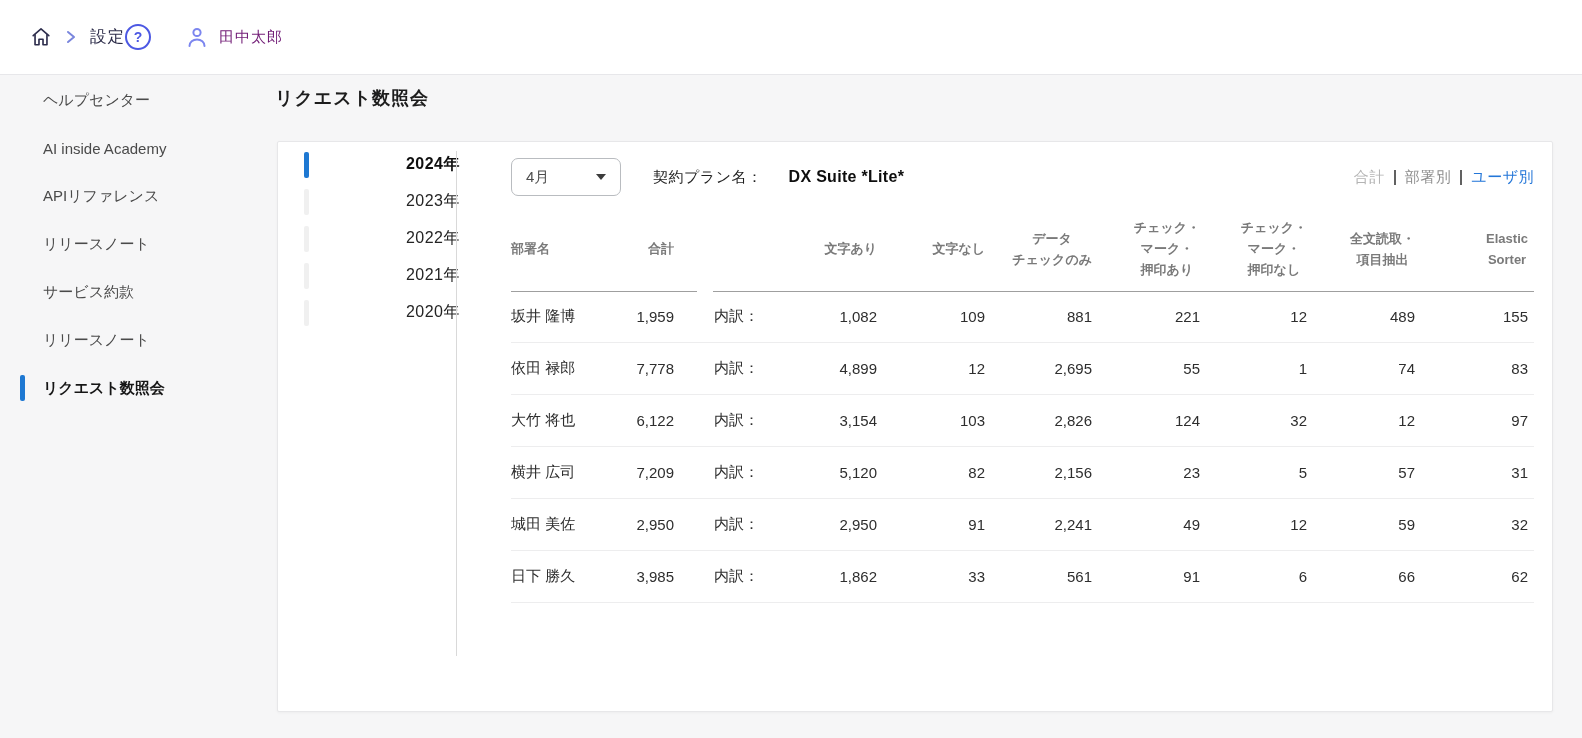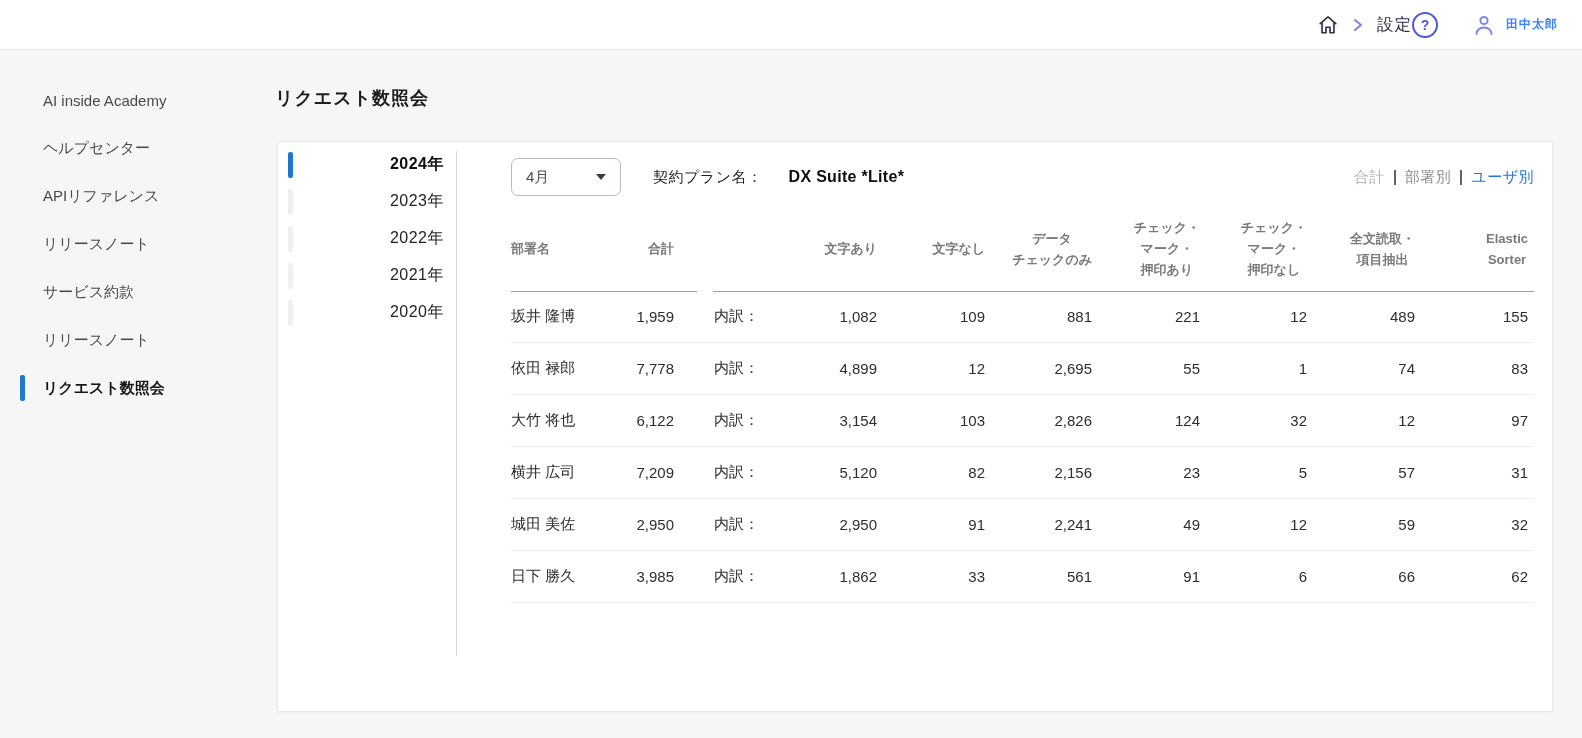--- a/index.html
+++ b/index.html
@@ -8,37 +8,37 @@
     width:1582px; height:738px;
     background:#f6f6f7;
     font-family:"Liberation Sans","DejaVu Sans",sans-serif;
     color:#2f2f2f;
     overflow:hidden;
   }
   .screen { position:relative; width:1582px; height:738px; }
 
   
   .topbar {
-    position:absolute; top:0; left:0; right:0; height:50px;
+    position:absolute; top:0; left:0; right:0; height:75px;
     background:#fff; border-bottom:1px solid #e7e7ea;
-    display:flex; align-items:center; justify-content:flex-end;
-    padding:0 24px;
+    display:flex; align-items:center; justify-content:flex-start;
+    padding:0 30px;
   }
   .crumbs { display:flex; align-items:center; gap:12px; }
   .home-btn { display:flex; align-items:center; cursor:pointer; }
   .crumb-chev { display:flex; align-items:center; }
   .crumb-label { font-size:16.5px; font-weight:500; color:#2c2c49; letter-spacing:1px; }
   .topbar-right { display:flex; align-items:center; gap:34px; }
   .help-icon {
     width:26px; height:26px; border:2px solid #4c58e3; border-radius:50%;
     color:#4c58e3; font-size:14px; font-weight:700;
     display:flex; align-items:center; justify-content:center; cursor:pointer;
   }
   .user-chip { display:flex; align-items:center; gap:10px; cursor:pointer; }
-  .user-name { font-size:12px; font-weight:700; color:#3b82f6; letter-spacing:1px; }
+  .user-name { font-size:15px; font-weight:400; color:#701a75; letter-spacing:1px; }
 
   
   .sidebar { position:absolute; top:61px; left:0; width:277px; }
   .sidebar { padding-top:15px; }
   .side-item {
     position:relative; height:48px; display:flex; align-items:center;
     padding-left:43px; cursor:pointer; font-size:15px; color:#4a4a4a;
   }
   .side-item .side-ind {
     position:absolute; left:20px; top:50%; transform:translateY(-50%);
@@ -52,21 +52,21 @@
     position:absolute; left:275px; top:86px; margin:0;
     font-size:18px; font-weight:600; color:#1d1d1d; letter-spacing:1px;
   }
   .card {
     position:absolute; left:277px; top:141px; width:1276px; height:571px;
     background:#fff; border:1px solid #e7e7e9; border-radius:2px;
     box-shadow:0 1px 3px rgba(0,0,0,0.04);
   }
 
   
-  .year-rail { position:absolute; left:0; top:0; width:178px; padding-top:4px; }
+  .year-rail { position:absolute; left:16px; top:0; width:178px; padding-top:4px; }
   .year-divider { position:absolute; left:178px; top:9px; width:1px; height:505px; background:#d9d9d9; }
   .year-item {
     position:relative; height:37px; display:flex; align-items:center; cursor:pointer;
   }
   .year-item .year-ind {
     position:absolute; left:10px; top:50%; transform:translateY(-50%);
     width:5px; height:26px; border-radius:2px; background:#f0f0f0;
   }
   .year-item .year-label {
     width:166px; text-align:right; font-size:16px; color:#242424; letter-spacing:0.5px;
@@ -152,26 +152,26 @@
           </svg>
         </span>
         <span class="user-name">田中太郎</span>
       </span>
     </div>
   </header>
 
   <aside class="sidebar" id="sidebar">
   <div class="side-item">
     <span class="side-ind"></span>
+    <span class="side-label">ヘルプセンター</span>
+  </div>
+
+  <div class="side-item">
+    <span class="side-ind"></span>
     <span class="side-label">AI inside Academy</span>
-  </div>
-
-  <div class="side-item">
-    <span class="side-ind"></span>
-    <span class="side-label">ヘルプセンター</span>
   </div>
 
   <div class="side-item">
     <span class="side-ind"></span>
     <span class="side-label">APIリファレンス</span>
   </div>
 
   <div class="side-item">
     <span class="side-ind"></span>
     <span class="side-label">リリースノート</span>

